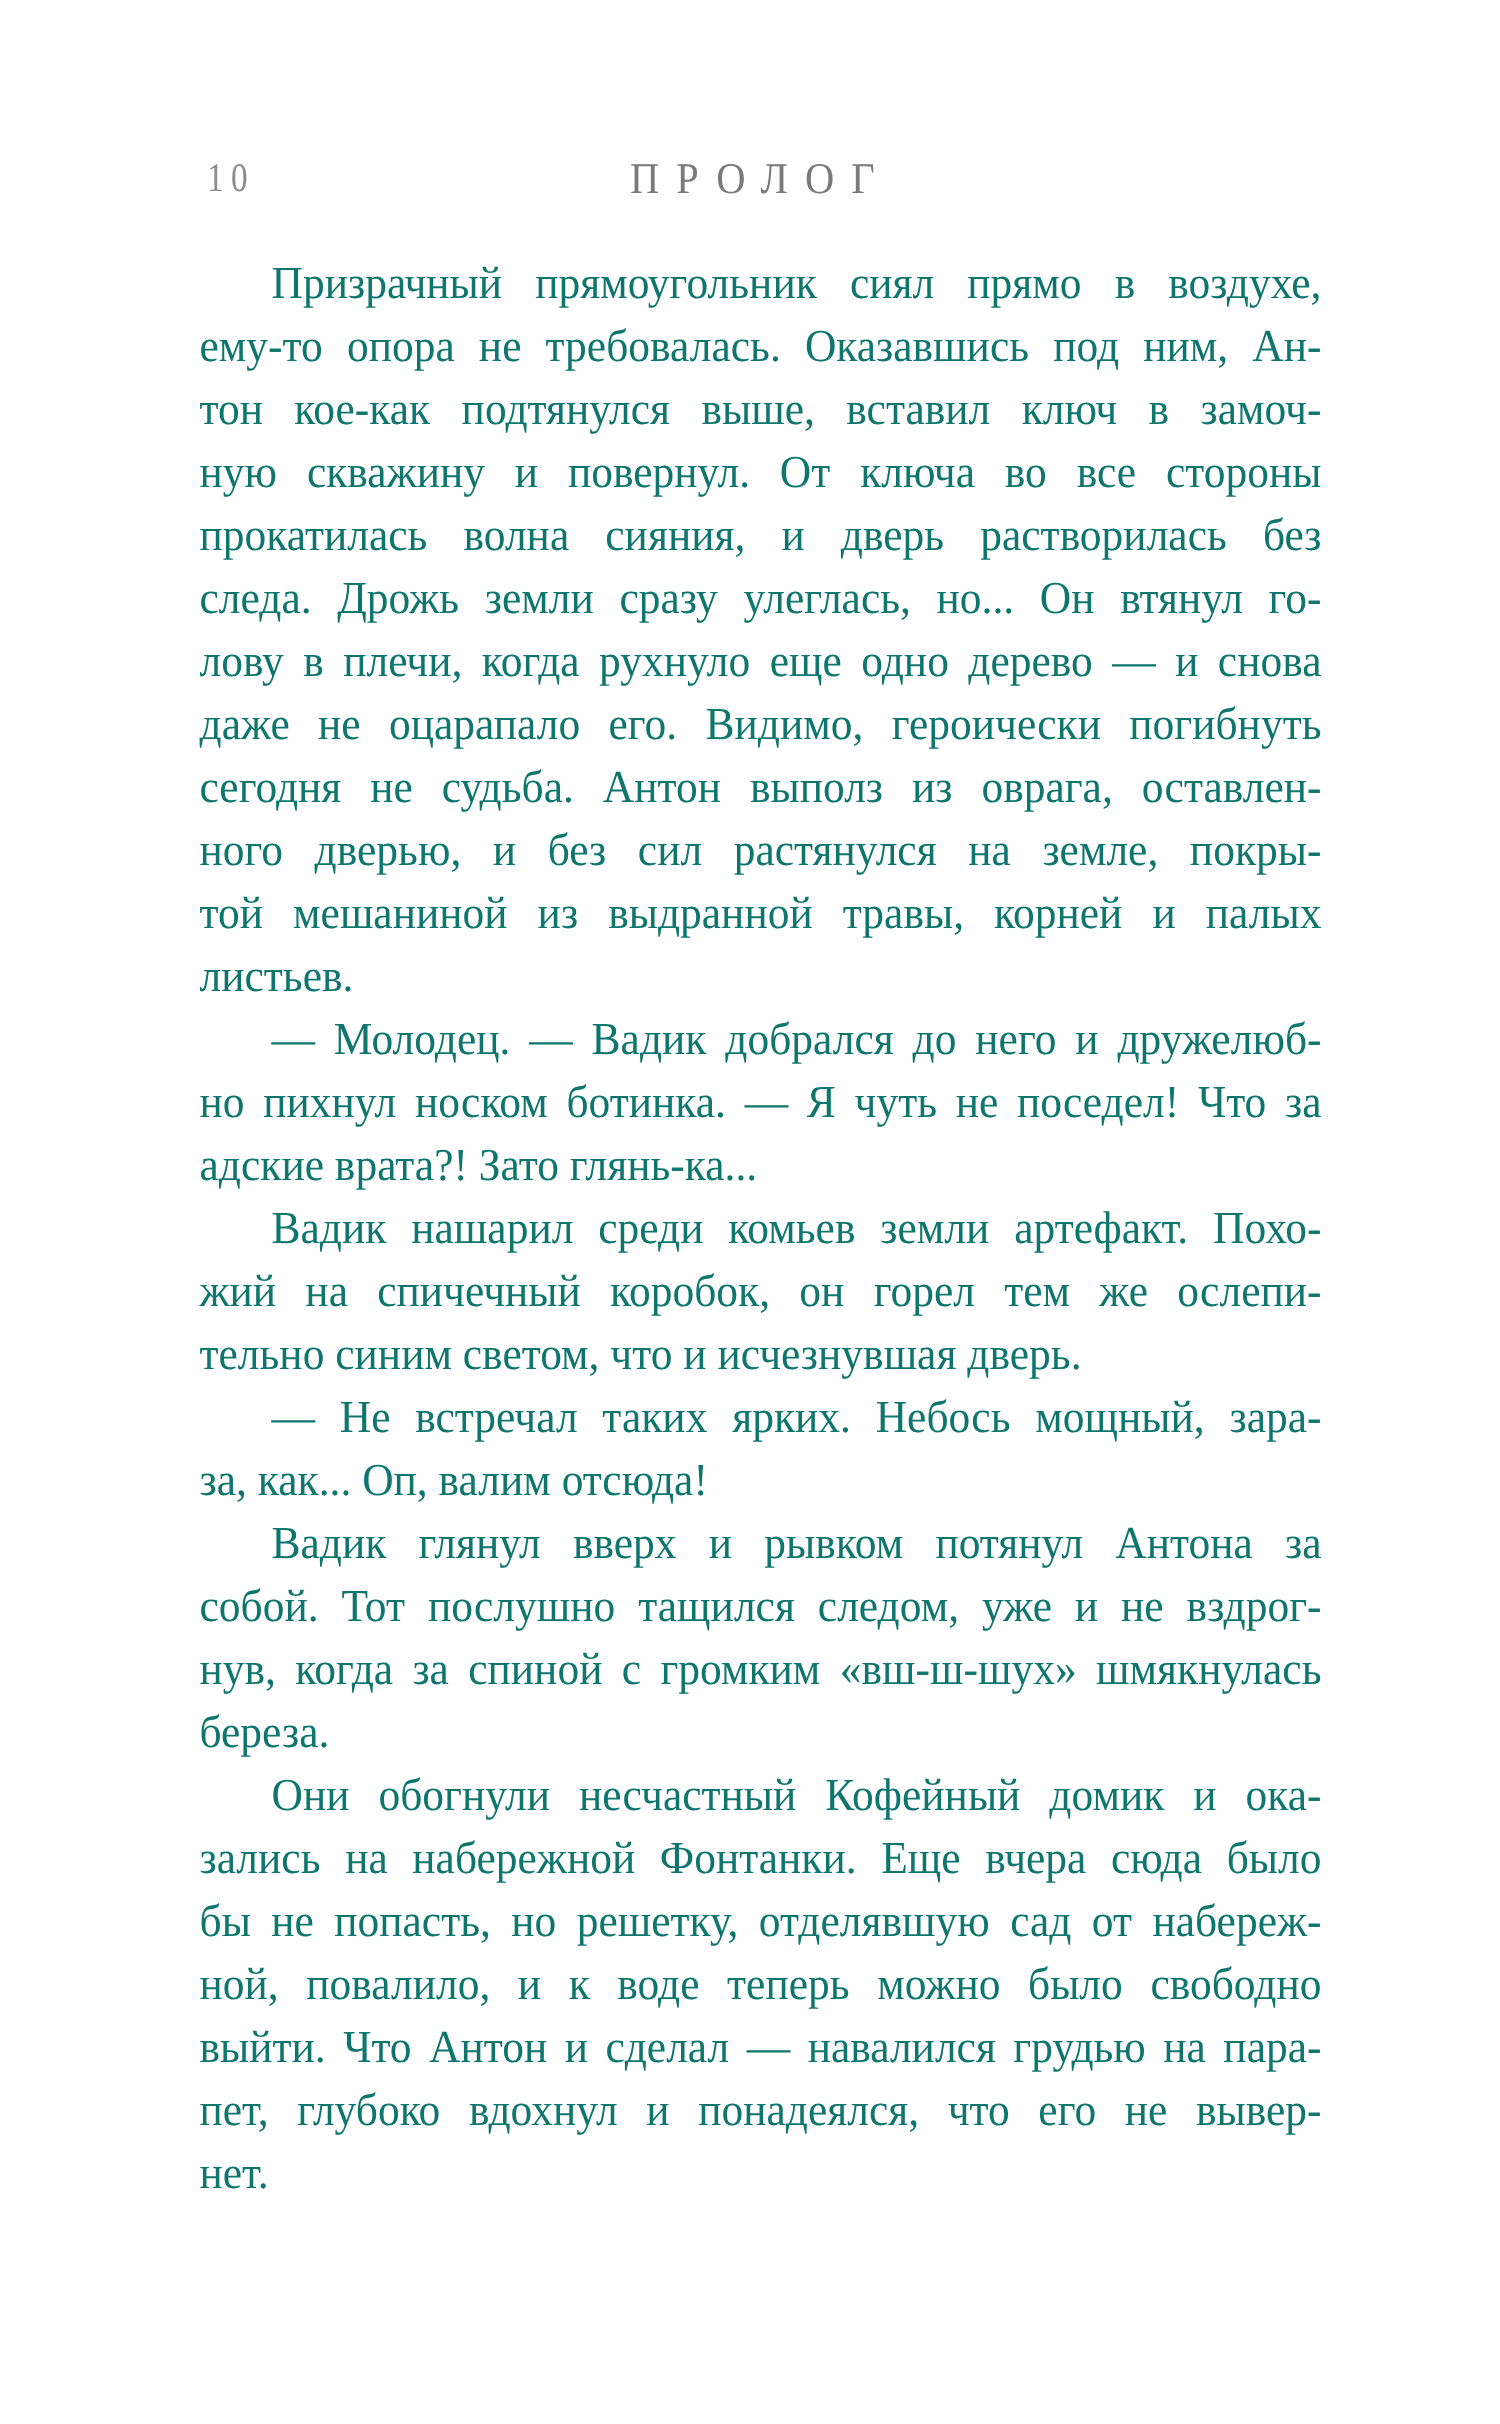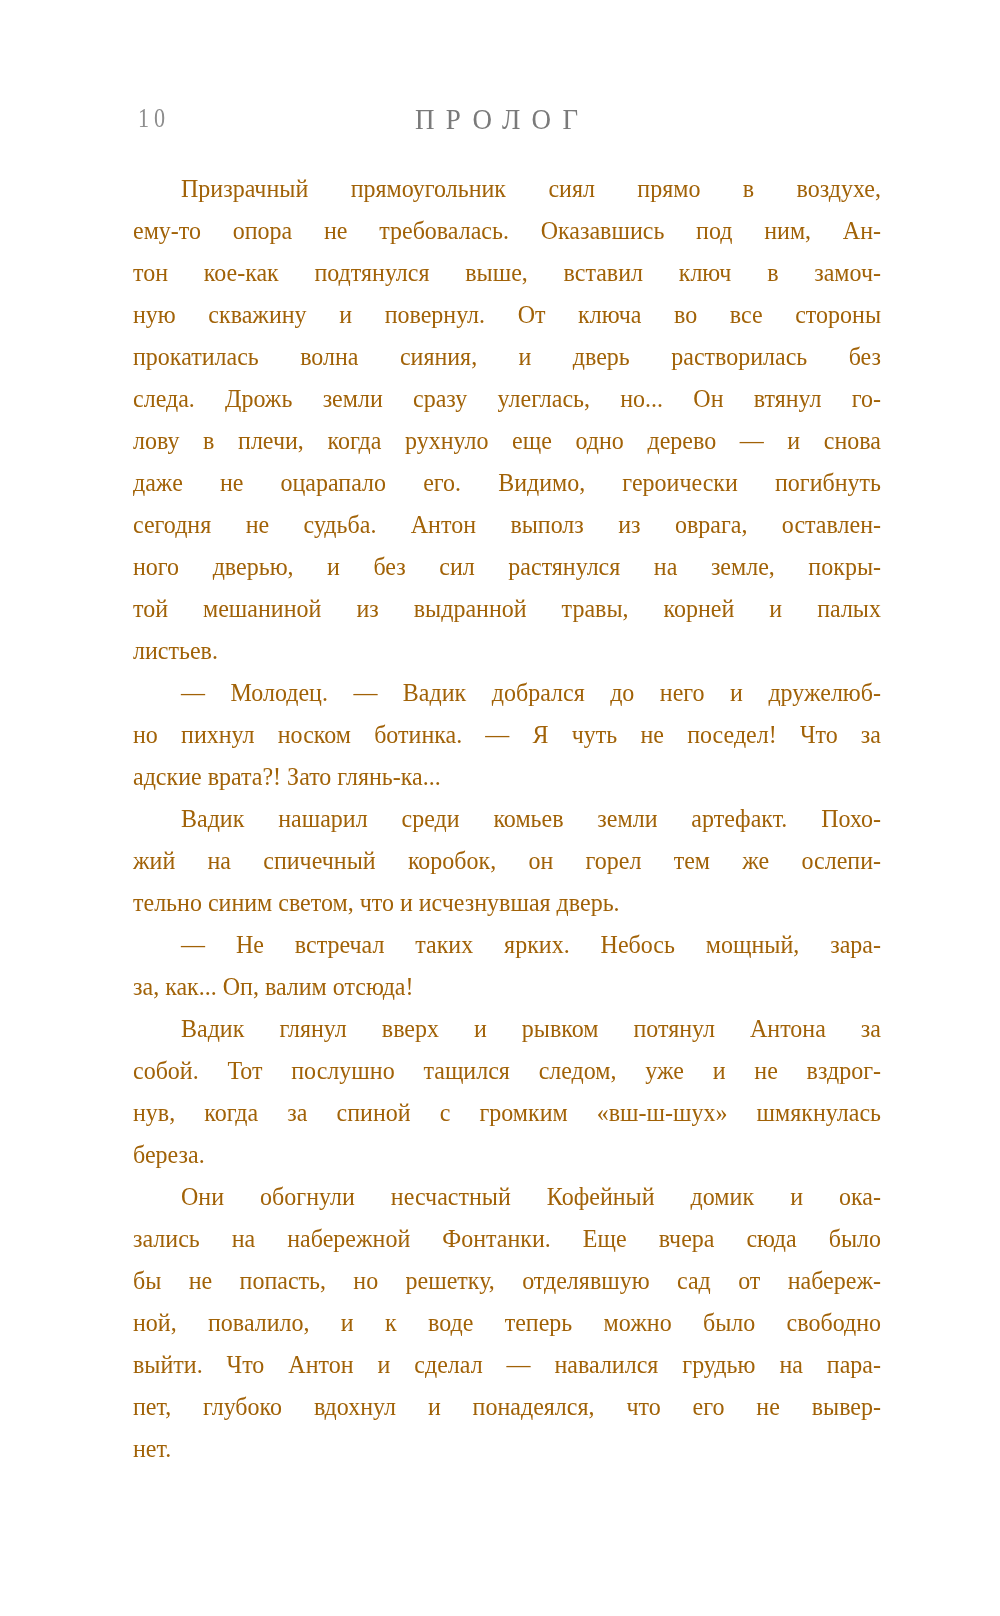--- a/index.html
+++ b/index.html
@@ -7,20 +7,21 @@
     padding: 0;
     background: #ffffff;
   }
   .page {
     position: relative;
     width: 980px;
     height: 1616px;
     background: #ffffff;
     font-family: "Liberation Serif", serif;
     overflow: hidden;
+    padding-left: 10px;
   }
   .running-head {
     position: absolute;
     top: 103px;
     left: 133px;
     right: 120px;
     height: 34px;
   }
   .page-number {
     position: absolute;
@@ -45,23 +46,23 @@
     text-indent: 0.42em; 
     font-weight: 400;
     transform: scaleY(1.08);
     transform-origin: center top;
   }
   .text-block {
     position: absolute;
     top: 168px;
     left: 133px;
     width: 748px;
-    font-size: 24px;
+    font-size: 29px;
     line-height: 42px;
-    color: #a16207;
+    color: #0f766e;
   }
   .line {
     text-align: justify;
     text-align-last: justify;
     white-space: normal;
     transform: scaleY(1.05);
     transform-origin: left center;
   }
   .line.first {
     text-indent: 48px;

